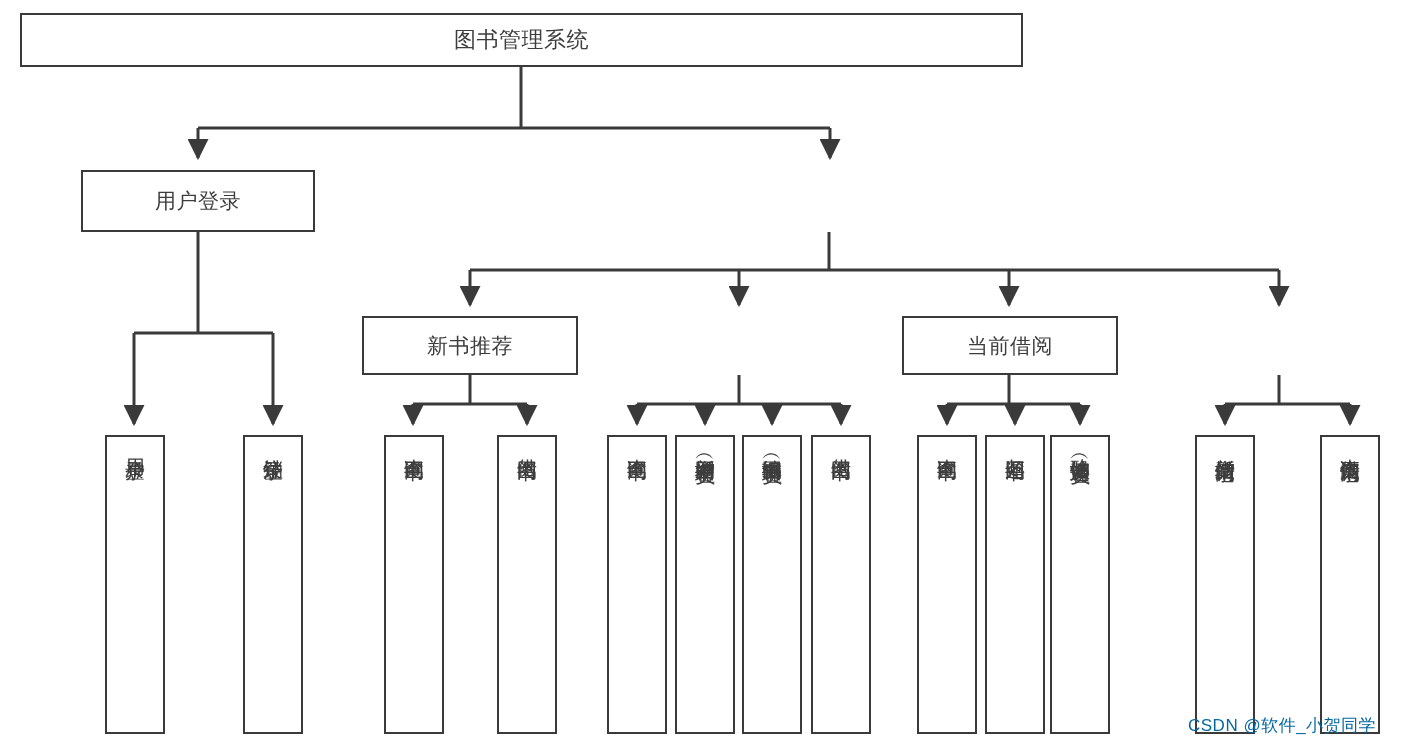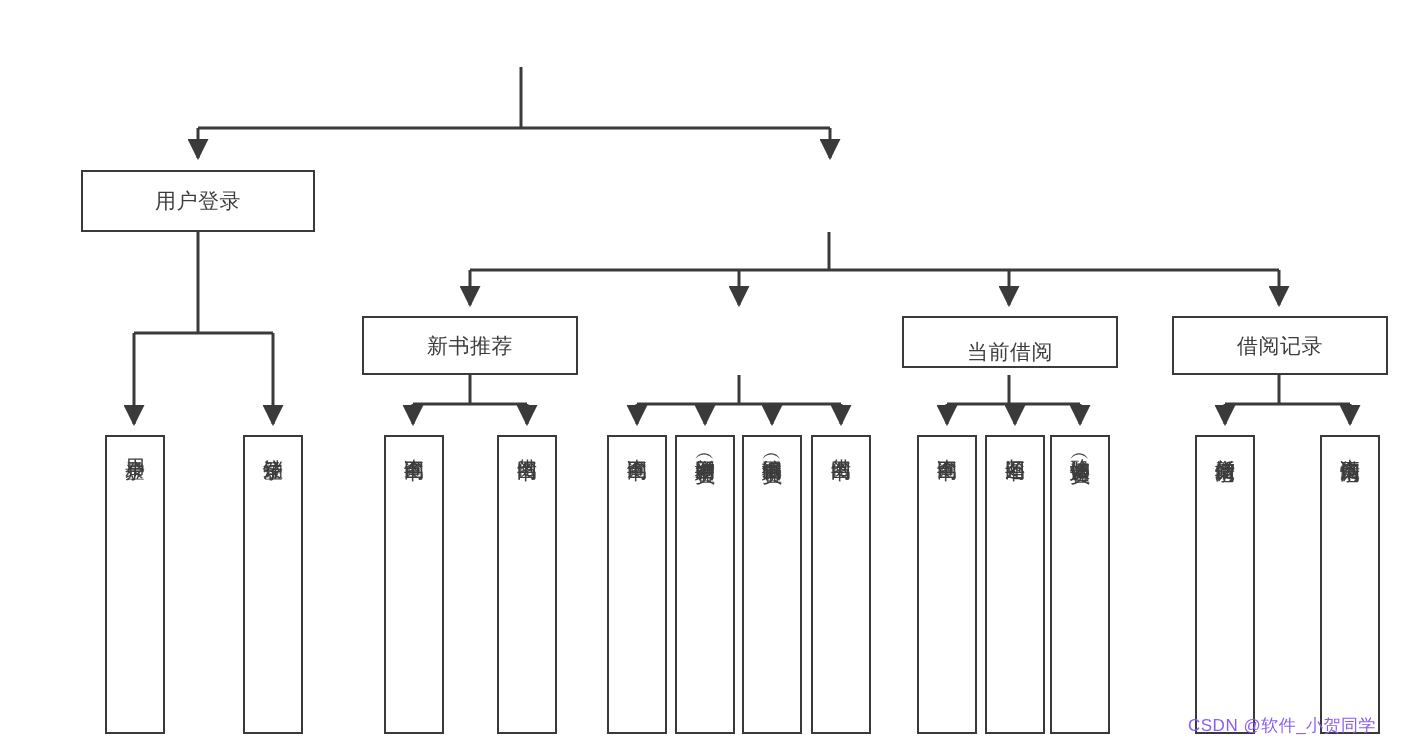--- a/index.html
+++ b/index.html
@@ -54,21 +54,21 @@
     line-height: 1.06;
     letter-spacing: 1px;
     color: #3d3d3d;
     white-space: nowrap;
   }
   .watermark {
     position: absolute;
     left: 1188px;
     top: 714px;
     font-size: 17px;
-    color: #8b5cf6;
+    color: #0369a1;
     letter-spacing: 0.5px;
     white-space: nowrap;
   }
 </style>
 </head>
 <body>
 
 <div id="canvas">
 
   <svg class="edges" viewBox="0 0 1405 747" xmlns="http://www.w3.org/2000/svg">
@@ -114,33 +114,33 @@
       <path d="M 1015 404 L 1015 424" marker-end="url(#arrow)"></path>
       <path d="M 1080 404 L 1080 424" marker-end="url(#arrow)"></path>
 
       <path d="M 1279 375 L 1279 404"></path>
       <path d="M 1225 404 L 1350 404"></path>
       <path d="M 1225 404 L 1225 424" marker-end="url(#arrow)"></path>
       <path d="M 1350 404 L 1350 424" marker-end="url(#arrow)"></path>
     </g>
   </svg>
 
+  <div class="node root h-node" style="left:20px; top:13px; width:1003px; height:54px;">
+    <span>图书管理系统</span>
+  </div>
 
   <div class="node h-node" style="left:81px; top:170px; width:234px; height:62px;">
     <span>用户登录</span>
   </div>
 
   <div class="node h-node" style="left:362px; top:316px; width:216px; height:59px;">
     <span>新书推荐</span>
   </div>
-  <div class="node h-node" style="left:902px; top:316px; width:216px; height:52px;align-items:flex-end;">
+  <div class="node h-node" style="left:902px; top:316px; width:216px; height:59px;">
     <span>当前借阅</span>
-  </div>
-  <div class="node h-node" style="left:1172px; top:316px; width:216px; height:59px;">
-    <span>借阅记录</span>
   </div>
 
   <div class="node leaf" style="left:105px; top:435px; width:60px; height:299px;">
     <span class="leaf-label">用户登录</span>
   </div>
   <div class="node leaf" style="left:243px; top:435px; width:60px; height:299px;">
     <span class="leaf-label">注销登录</span>
   </div>
 
   <div class="node leaf" style="left:384px; top:435px; width:60px; height:299px;">

